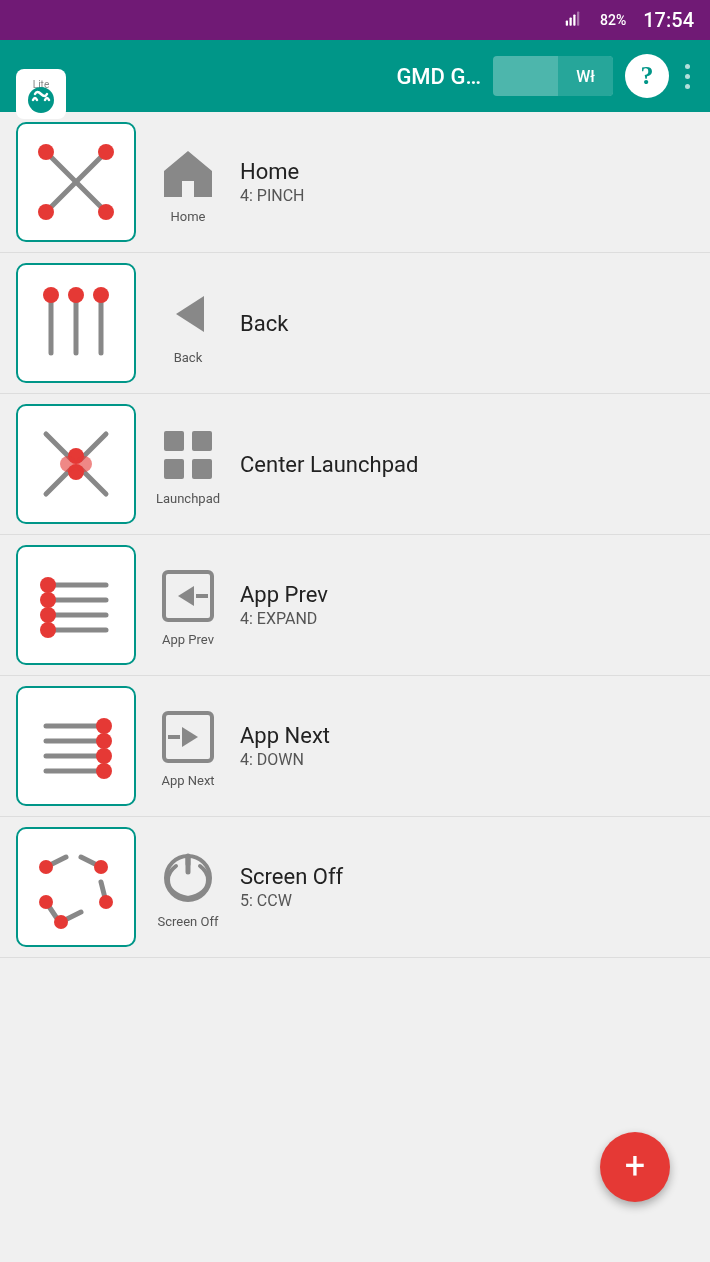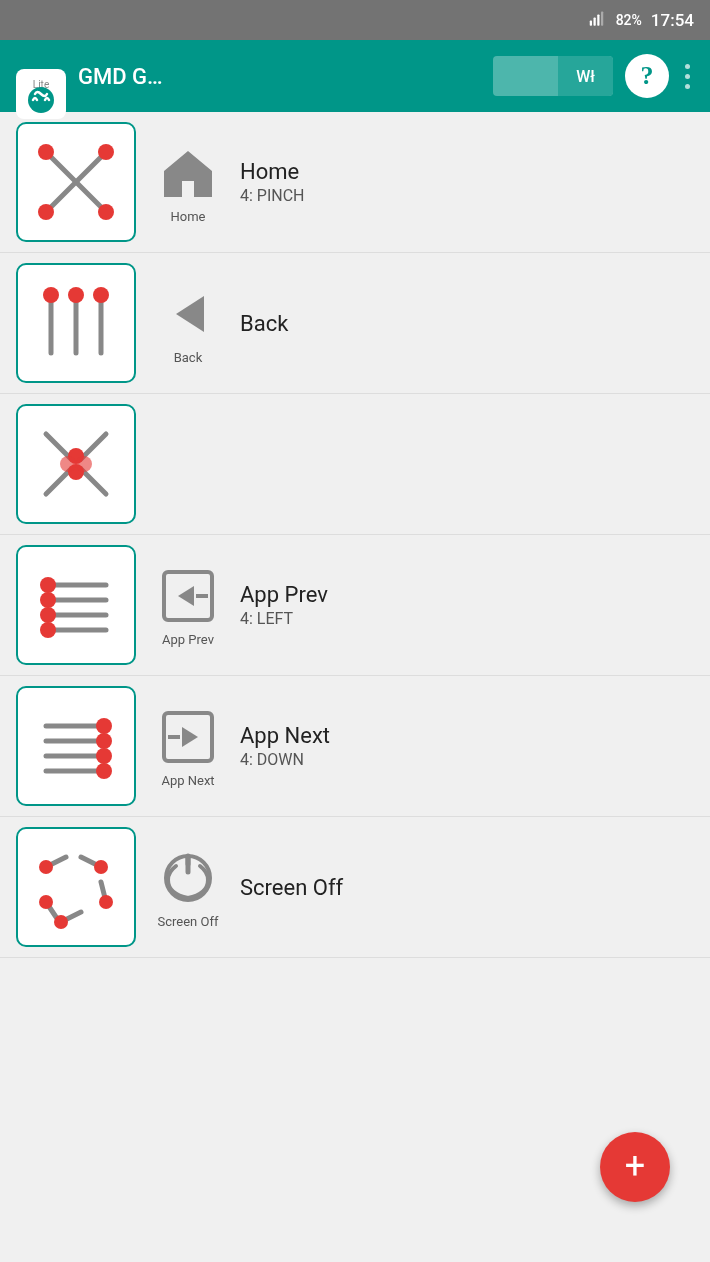--- a/index.html
+++ b/index.html
@@ -7,32 +7,32 @@
       width: 710px;
       min-height: 1262px;
       background: #f0f0f0;
       font-family: 'Roboto', Arial, sans-serif;
       position: relative;
       overflow-x: hidden;
     }
 
     
     .status-bar {
-      background: #737373;
+      background: #701a75;
       color: #fff;
       height: 40px;
       display: flex;
       align-items: center;
       justify-content: flex-end;
       padding: 0 16px;
-      gap: 9px;
+      gap: 17px;
       font-size: 14px;
     }
     .status-bar .battery-text { font-weight: 500; }
-    .status-bar .time-text { font-weight: 500; font-size: 17px; }
+    .status-bar .time-text { font-weight: 500; font-size: 20px; }
 
     
     .app-bar {
       background: #009688;
       height: 72px;
       display: flex;
       align-items: center;
       padding: 0 16px;
       gap: 12px;
     }
@@ -46,20 +46,21 @@
       justify-content: center;
       position: relative;
       overflow: hidden;
       margin-top: 35px;
     }
     .app-title {
       color: #fff;
       font-size: 22px;
       font-weight: 500;
       flex: 1;
+      text-align: right;
     }
     .toggle-switch {
       background: #4db6ac;
       border-radius: 4px;
       padding: 11px 20px;
       color: #fff;
       font-size: 16px;
       font-weight: 500;
       position: relative;
       width: 120px;
@@ -302,21 +303,31 @@
         <line x1="20" y1="20" x2="45" y2="45" class="line"></line>
         <line x1="80" y1="20" x2="55" y2="45" class="line"></line>
         <line x1="20" y1="80" x2="45" y2="55" class="line"></line>
         <line x1="80" y1="80" x2="55" y2="55" class="line"></line>
         <circle cx="50" cy="42" r="8" class="dot"></circle>
         <circle cx="50" cy="58" r="8" class="dot"></circle>
         <circle cx="42" cy="50" r="8" class="dot" opacity="0.6"></circle>
         <circle cx="58" cy="50" r="8" class="dot" opacity="0.6"></circle>
       </svg>
     </div>
-    <div class="action-info">
+    <div class="action-icon">
+      <svg viewBox="0 0 64 64" fill="none">
+        <rect x="8" y="8" width="20" height="20" rx="2" fill="#888"></rect>
+        <rect x="36" y="8" width="20" height="20" rx="2" fill="#888"></rect>
+        <rect x="8" y="36" width="20" height="20" rx="2" fill="#888"></rect>
+        <rect x="36" y="36" width="20" height="20" rx="2" fill="#888"></rect>
+      </svg>
+      <span class="action-label">Launchpad</span>
+    </div>
+    <div class="action-info">
+      <div class="action-name">Center Launchpad</div>
     </div>
   </div>
 
   <div class="gesture-item">
     <div class="gesture-box">
       <svg viewBox="0 0 100 100">
 
         <line x1="25" y1="30" x2="80" y2="30" class="line"></line>
         <line x1="25" y1="45" x2="80" y2="45" class="line"></line>
         <line x1="25" y1="60" x2="80" y2="60" class="line"></line>
@@ -330,21 +341,21 @@
     <div class="action-icon">
       <svg viewBox="0 0 64 64" fill="none">
         <rect x="8" y="8" width="48" height="48" rx="4" stroke="#888" stroke-width="4"></rect>
         <path d="M22 32 L38 22 L38 42 Z" fill="#888"></path>
         <line x1="40" y1="32" x2="52" y2="32" stroke="#888" stroke-width="4"></line>
       </svg>
       <span class="action-label">App Prev</span>
     </div>
     <div class="action-info">
       <div class="action-name">App Prev</div>
-      <div class="action-shortcut">4: LEFT</div>
+      <div class="action-shortcut">4: EXPAND</div>
     </div>
   </div>
 
   <div class="gesture-item">
     <div class="gesture-box">
       <svg viewBox="0 0 100 100">
 
         <line x1="20" y1="30" x2="75" y2="30" class="line"></line>
         <line x1="20" y1="45" x2="75" y2="45" class="line"></line>
         <line x1="20" y1="60" x2="75" y2="60" class="line"></line>
@@ -391,20 +402,21 @@
         <path d="M32 10 L32 18" stroke="#888" stroke-width="5" stroke-linecap="round"></path>
         <path d="M32 18 Q46 22 46 32 Q46 44 32 48 Q18 44 18 32 Q18 22 32 18 Z" fill="#888" opacity="0.0"></path>
 
         <path d="M32 12 L32 26" stroke="#888" stroke-width="5" stroke-linecap="round"></path>
         <path d="M20 20 Q12 26 12 34 Q12 48 32 52 Q52 48 52 34 Q52 26 44 20" stroke="#888" stroke-width="4" fill="none" stroke-linecap="round"></path>
       </svg>
       <span class="action-label">Screen Off</span>
     </div>
     <div class="action-info">
       <div class="action-name">Screen Off</div>
+      <div class="action-shortcut">5: CCW</div>
     </div>
   </div>
 
 </div>
 
 <div class="fab">
   <span>+</span>
 </div>
 
 </body></html>

